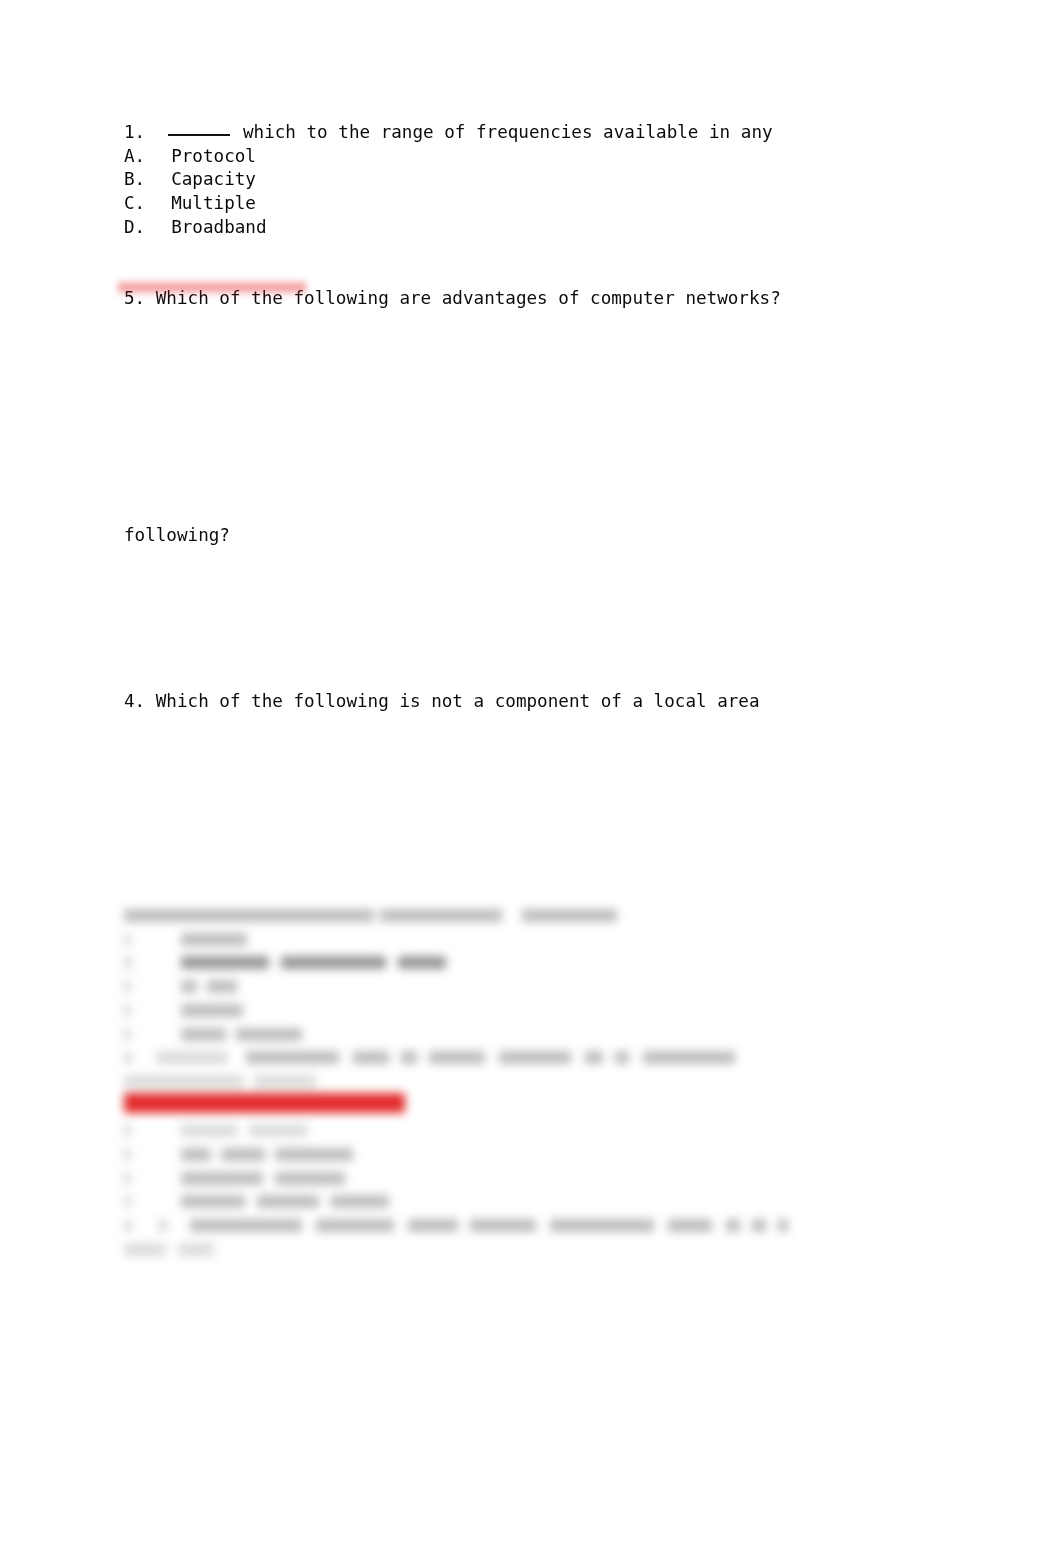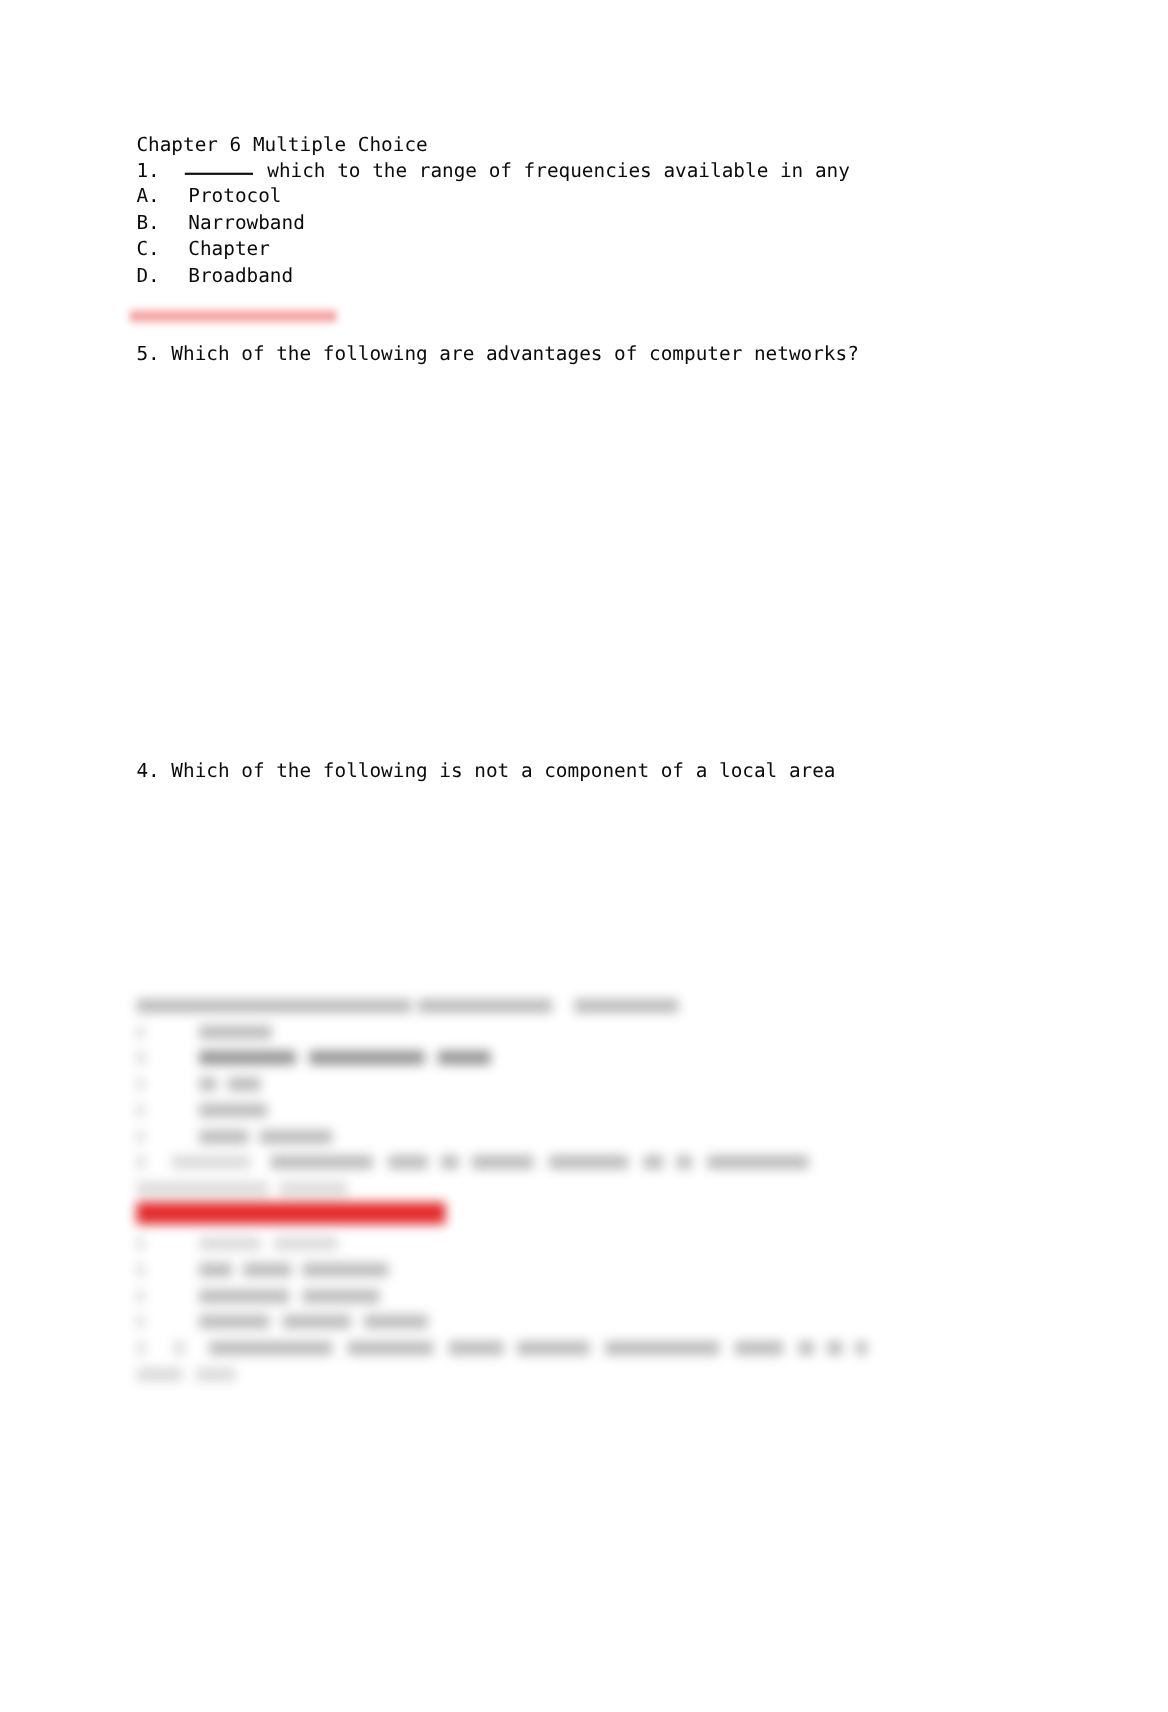--- a/index.html
+++ b/index.html
@@ -117,48 +117,48 @@
   .ghost.light { opacity: 0.42; background: #a5a5a5; }
   .gap { display: inline-block; }
 </style>
 </head>
 <body>
 
 <div id="page">
 
   <div id="doc-clear">
 
-    <div class="line">Chapter 6 Multiple Choice</div>
 
     <div class="line"><span>1.  </span><span class="blank-rule"></span><span> which to the range of frequencies available in any</span></div>
 
 
     <div class="line"><span>A.</span><span class="gap" style="width:26px">&nbsp;</span><span>Protocol</span></div>
 
-    <div class="line"><span>B.</span><span class="gap" style="width:26px">&nbsp;</span><span>Narrowband</span></div>
-
-    <div class="line"><span>C.</span><span class="gap" style="width:26px">&nbsp;</span><span>Chapter</span></div>
+    <div class="line"><span>B.</span><span class="gap" style="width:26px">&nbsp;</span><span>Capacity</span></div>
+
+    <div class="line"><span>C.</span><span class="gap" style="width:26px">&nbsp;</span><span>Multiple</span></div>
 
     <div class="line"><span>D.</span><span class="gap" style="width:26px">&nbsp;</span><span>Broadband</span></div>
 
     <div class="line blank-line">&nbsp;</div>
     <div class="line blank-line">&nbsp;</div>
 
     <div class="line">5. Which of the following are advantages of computer networks?</div>
 
     <div class="line blank-line">&nbsp;</div>
     <div class="line blank-line">&nbsp;</div>
     <div class="line blank-line">&nbsp;</div>
     <div class="line blank-line">&nbsp;</div>
     <div class="line blank-line">&nbsp;</div>
     <div class="line blank-line">&nbsp;</div>
     <div class="line blank-line">&nbsp;</div>
     <div class="line blank-line">&nbsp;</div>
     <div class="line blank-line">&nbsp;</div>
 
+    <div class="line">following?</div>
 
     <div class="line blank-line">&nbsp;</div>
     <div class="line blank-line">&nbsp;</div>
     <div class="line blank-line">&nbsp;</div>
     <div class="line blank-line">&nbsp;</div>
     <div class="line blank-line">&nbsp;</div>
     <div class="line blank-line">&nbsp;</div>
 
     <div class="line">4. Which of the following is not a component of a local area</div>
 

